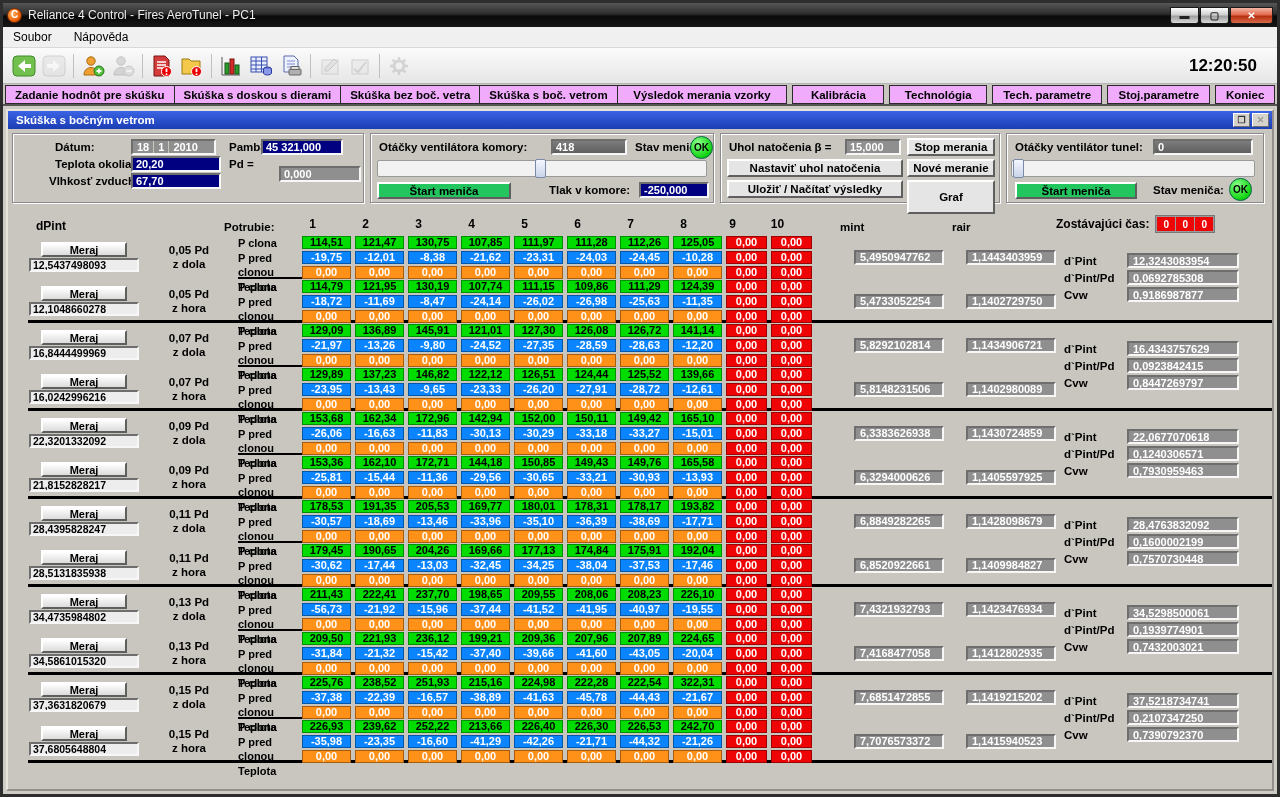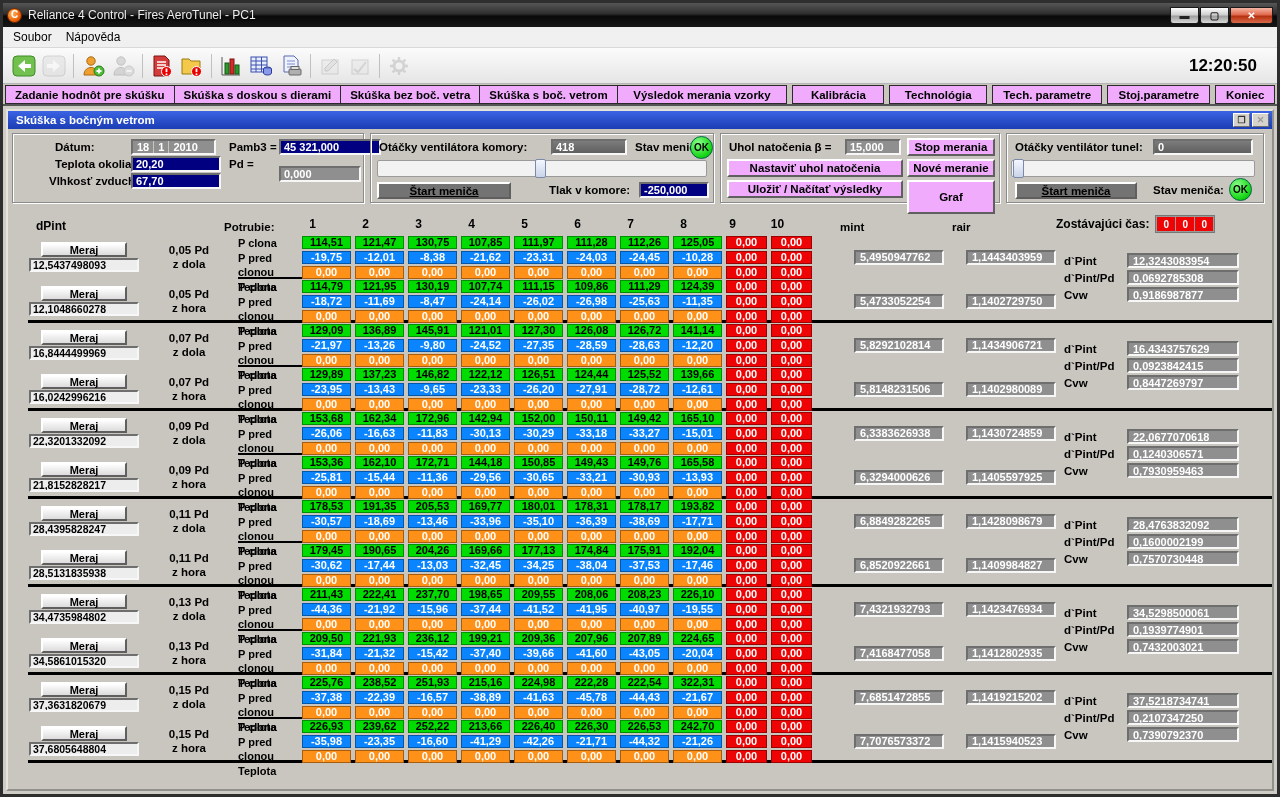--- a/index.html
+++ b/index.html
@@ -10,21 +10,21 @@
   
   .titlebar { height:24px; background:linear-gradient(180deg,#565656 0%,#2e2e2e 45%,#0a0a0a 55%,#161616 100%); display:flex; align-items:center; padding:0 4px; }
   .app-icon { width:15px; height:15px; border-radius:50%; background:radial-gradient(circle at 35% 35%, #ffb25e, #e85d04 65%, #9c3400); border:1px solid #7a2d00; margin-right:6px; position:relative; }
   .app-icon::after { content:"C"; position:absolute; left:3px; top:0px; color:#fff; font-size:10px; font-weight:bold; }
   .title-text { color:#eee; font-size:12px; text-shadow:0 1px 2px #000; flex:1; }
   .winbtns { display:flex; gap:1px; }
   .wbtn { width:29px; height:17px; border:1px solid #1a1a1a; border-radius:0 0 3px 3px; background:linear-gradient(180deg,#fdfdfd,#cfcfcf 45%,#9f9f9f 55%,#d8d8d8); display:flex; align-items:center; justify-content:center; font-size:10px; font-weight:bold; color:#222; }
   .wbtn.close { background:linear-gradient(180deg,#f5b5a5,#e06a4e 45%,#b5300f 55%,#d86a4a); color:#fff; width:43px; }
 
   
-  .menubar { height:21px; background:#f0f0f0; border-bottom:1px solid #d9d9d9; display:flex; align-items:center; padding-left:8px; gap:10px; font-size:12px; }
+  .menubar { height:21px; background:#f0f0f0; border-bottom:1px solid #d9d9d9; display:flex; align-items:center; padding-left:8px; gap:18px; font-size:12px; }
   .menu-item { padding:2px 2px; }
   .toolbar { height:36px; background:linear-gradient(180deg,#fbfbfb,#e6e6e6); border-bottom:1px solid #b5b5b5; display:flex; align-items:center; padding:0 6px; }
   .tbtn { width:30px; height:28px; display:flex; align-items:center; justify-content:center; border-radius:3px; }
   .tbtn.disabled { opacity:.45; filter:grayscale(1); }
   .tsep { width:1px; height:24px; background:#c0c0c0; margin:0 4px; }
   .clock { margin-left:auto; font-size:17px; font-weight:bold; padding-right:14px; }
   .tabbar { height:22px; background:#c9c6bf; border-bottom:2px solid #555; display:flex; align-items:stretch; padding:1px 2px 0 2px; }
   .tab { background:#f0abfc; border:1px solid #2a2a2a; font-weight:bold; font-size:11.5px; display:flex; align-items:center; justify-content:center; padding:0 9px; white-space:nowrap; }
   .tab + .tab { border-left:none; }
   .tab.gap { margin-left:5px; border-left:1px solid #2a2a2a; }
@@ -38,22 +38,22 @@
 
   
   .panels { display:flex; margin:4px 8px 0 4px; gap:6px; }
   .gbox { height:70px; border:1px solid #8a8a8a; box-shadow:inset 1px 1px 0 #fff, 1px 1px 0 #fff; position:relative; }
   .lbl { font-weight:bold; font-size:11.5px; position:absolute; white-space:nowrap; }
   .sunk { border:2px solid; border-color:#6e6e6e #f7f7f7 #f7f7f7 #6e6e6e; }
   .navy { background:#000080; color:#fff; font-weight:bold; }
   .gfield { background:#8f8f8f; color:#fff; font-weight:bold; }
   .dkfield { background:linear-gradient(180deg,#7c7c7c,#5f5f5f); color:#fff; font-weight:bold; }
   .fld { position:absolute; height:16px; font-size:11px; padding:0 3px; display:flex; align-items:center; overflow:hidden; white-space:nowrap; }
-  .btn3d { position:absolute; background:#f0abfc; border:2px solid; border-color:#fff #5f5f5f #5f5f5f #fff; font-weight:bold; font-size:11.5px; display:flex; align-items:center; justify-content:center; white-space:nowrap; }
-  .greenbtn { background:#737373;text-decoration:underline; }
+  .btn3d { position:absolute; background:#e5e5e5; border:2px solid; border-color:#fff #5f5f5f #5f5f5f #fff; font-weight:bold; font-size:11.5px; display:flex; align-items:center; justify-content:center; white-space:nowrap; }
+  .greenbtn { background:#22c55e; }
   .okc { position:absolute; width:23px; height:23px; border-radius:50%; background:radial-gradient(circle at 35% 30%, #8aff8a, #12d412 70%, #0a9a0a); border:1px solid #064; display:flex; align-items:center; justify-content:center; font-weight:bold; font-size:10px; }
   .slider { position:absolute; height:17px; background:#f2f2f2; border:1px solid #9a9a9a; border-radius:2px; }
   .thumb { position:absolute; top:-2px; width:11px; height:19px; background:linear-gradient(180deg,#f4f7ff,#c9d4e8); border:1px solid #7a8aa8; border-radius:2px; }
   .datefield { position:absolute; height:16px; display:flex; }
   .datefield span { background:#8f8f8f; color:#fff; font-weight:bold; padding:0 4px; display:flex; align-items:center; border-right:1px solid #c9c6bf; }
 
   
   .thead { display:flex; align-items:flex-end; margin:8px 0 2px 6px; height:22px; font-weight:bold; font-size:12px; }
   .th-left { width:210px; } .th-left span { margin-left:22px; }
   .th-pot { width:64px; font-size:11.5px; }
@@ -232,21 +232,21 @@
         <span class="lbl" style="left:42px;top:24px;">Teplota okolia:</span>
         <span class="lbl" style="left:36px;top:41px;">Vlhkosť zvduchu:</span>
         <div class="datefield sunk" style="left:118px;top:5px;">
           <span>18</span>
           <span>1</span>
           <span style="border-right:none;padding-right:16px;">2010</span>
         </div>
         <div class="fld sunk navy" style="left:118px;top:22px;width:90px;">20,20</div>
         <div class="fld sunk navy" style="left:118px;top:39px;width:90px;">67,70</div>
         <span class="lbl" style="left:216px;top:7px;">Pamb3 =</span>
-        <div class="fld sunk navy" style="left:266px;top:5px;width:102px;">45 321,000</div>
+        <div class="fld sunk navy" style="left:248px;top:5px;width:82px;">45 321,000</div>
         <span class="lbl" style="left:216px;top:24px;">Pd =</span>
         <div class="fld sunk gfield" style="left:266px;top:32px;width:82px;">0,000</div>
       </div>
 
       <div class="gbox" style="width:344px;">
         <span class="lbl" style="left:8px;top:7px;">Otáčky ventilátora komory:</span>
         <div class="fld sunk dkfield" style="left:180px;top:5px;width:76px;">418</div>
         <span class="lbl" style="left:264px;top:7px;">Stav meniča:</span>
         <div class="okc" style="left:319px;top:2px;">OK</div>
         <div class="slider" style="left:6px;top:26px;width:330px;">
@@ -791,21 +791,21 @@
                 <div class="cell c-green">211,43</div>
                 <div class="cell c-green">222,41</div>
                 <div class="cell c-green">237,70</div>
                 <div class="cell c-green">198,65</div>
                 <div class="cell c-green">209,55</div>
                 <div class="cell c-green">208,06</div>
                 <div class="cell c-green">208,23</div>
                 <div class="cell c-green">226,10</div>
                 <div class="cell c-red">0,00</div>
                 <div class="cell c-red">0,00</div>
-                <div class="cell c-blue">-44,36</div>
+                <div class="cell c-blue">-56,73</div>
                 <div class="cell c-blue">-21,92</div>
                 <div class="cell c-blue">-15,96</div>
                 <div class="cell c-blue">-37,44</div>
                 <div class="cell c-blue">-41,52</div>
                 <div class="cell c-blue">-41,95</div>
                 <div class="cell c-blue">-40,97</div>
                 <div class="cell c-blue">-19,55</div>
                 <div class="cell c-red">0,00</div>
                 <div class="cell c-red">0,00</div>
                 <div class="cell c-orange">0,00</div>

